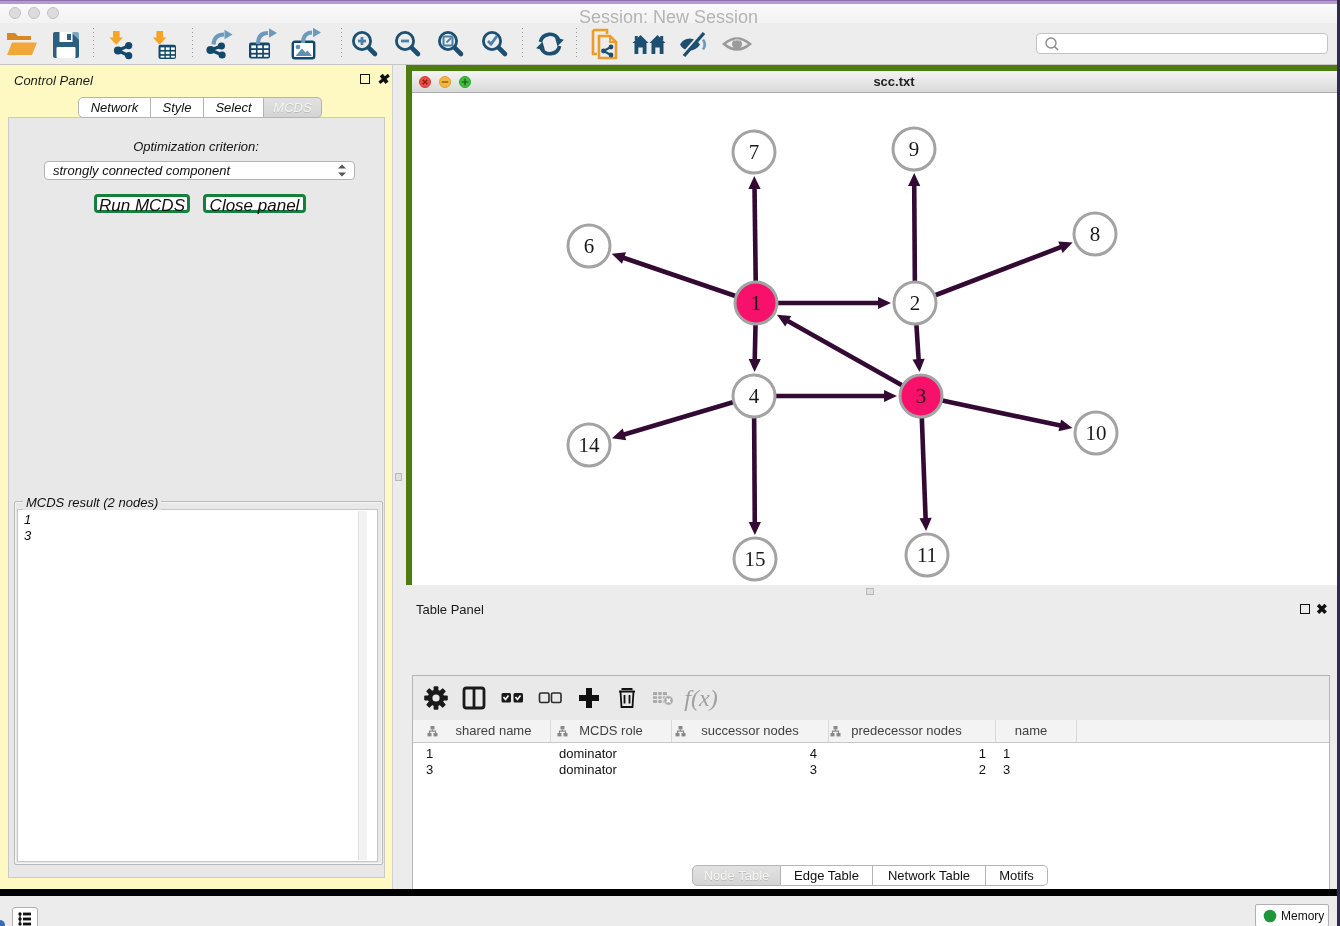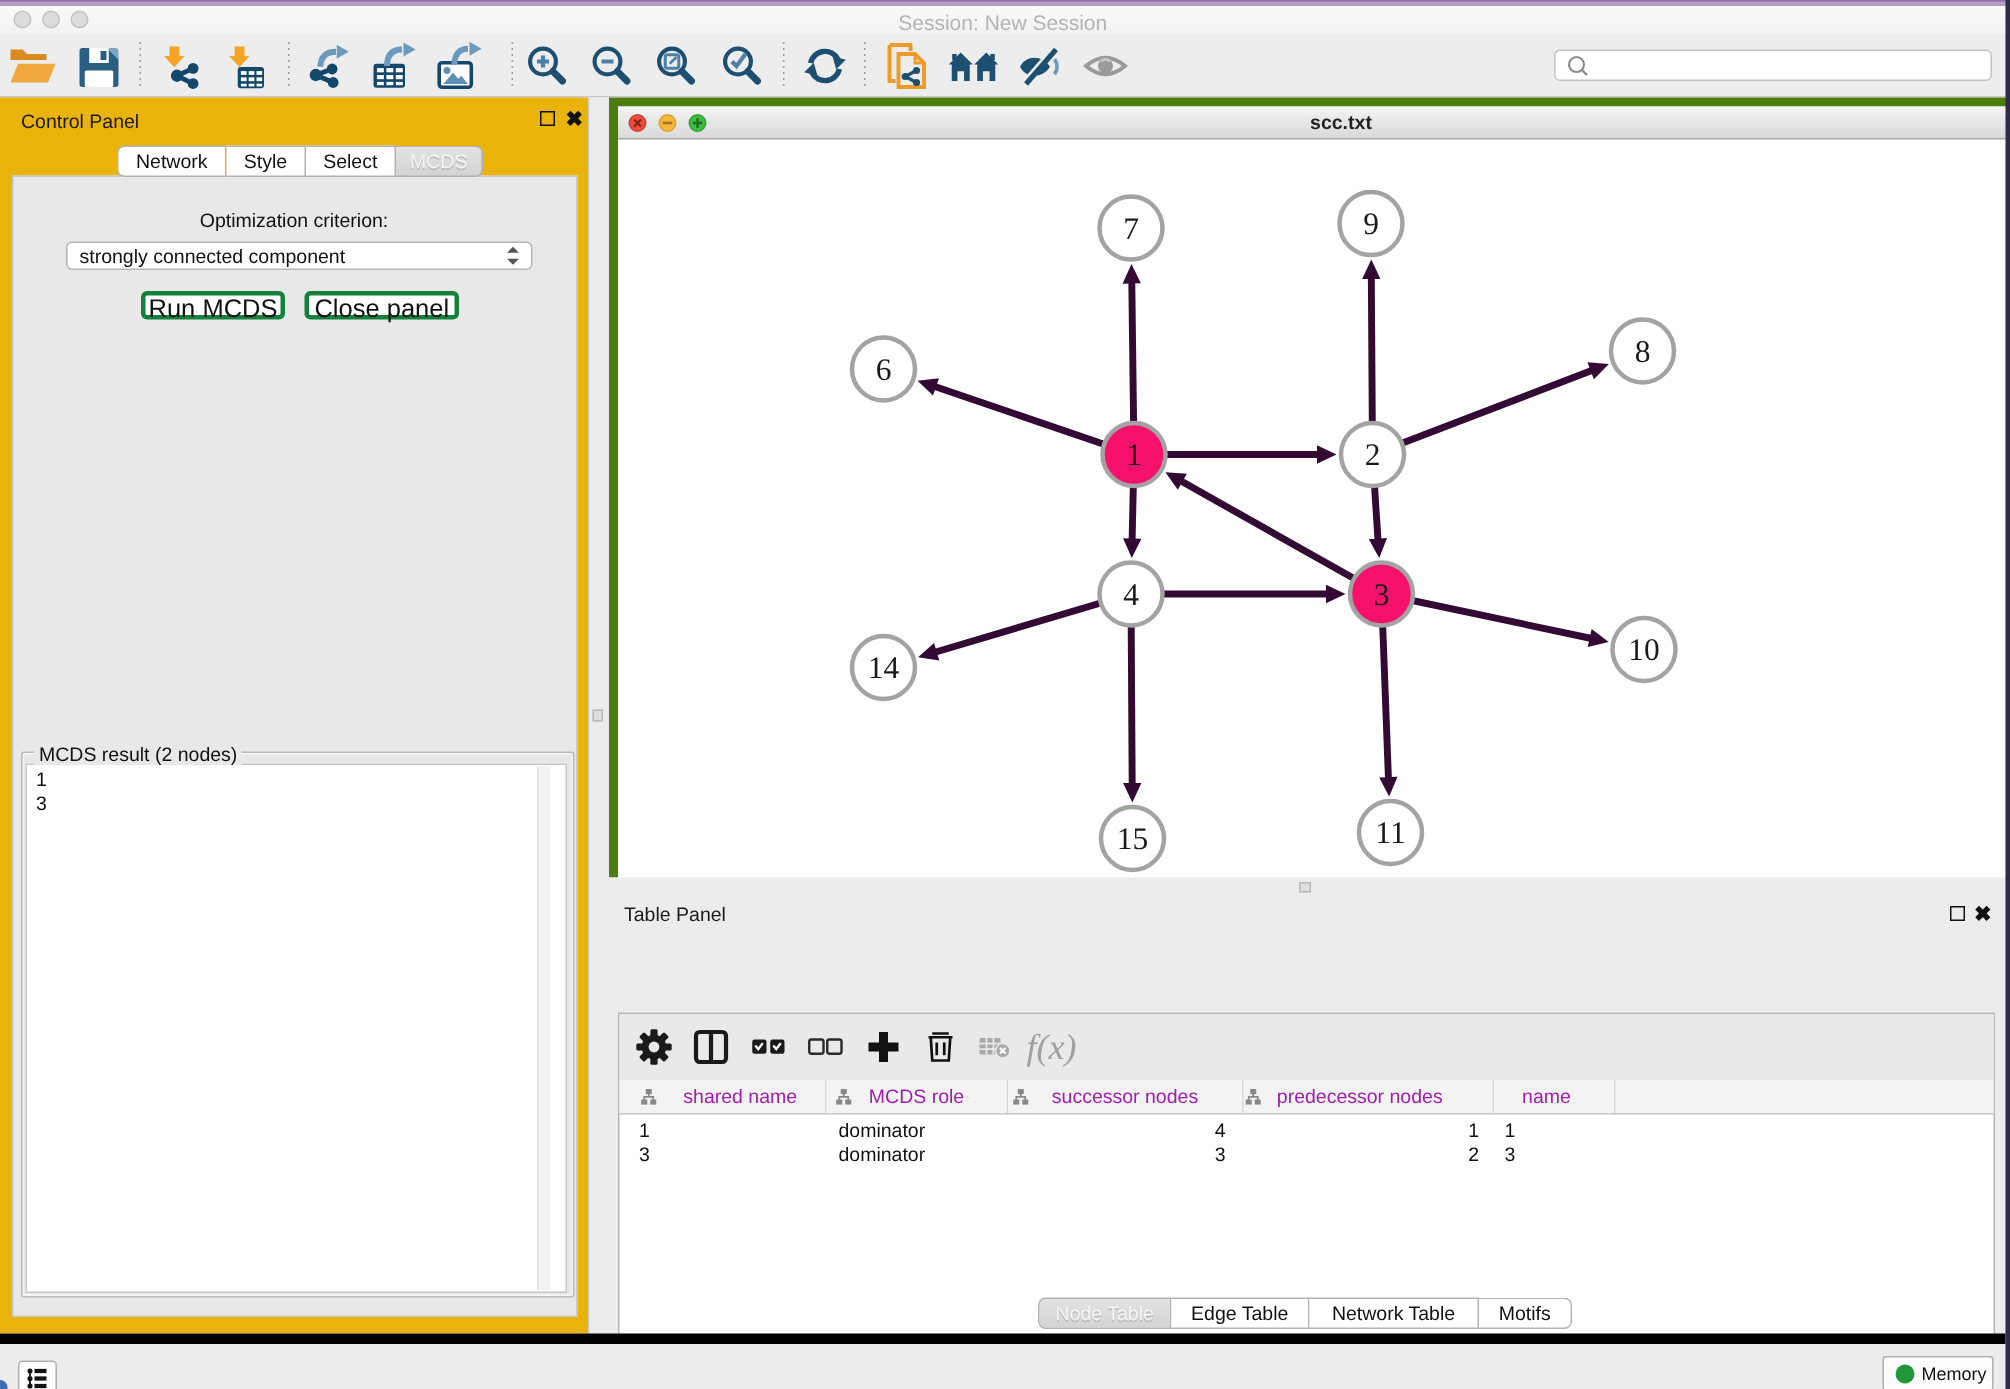--- a/index.html
+++ b/index.html
@@ -5,28 +5,28 @@
 * { margin:0; padding:0; box-sizing:border-box; }
 html,body { width:1340px; height:926px; overflow:hidden; }
 body { font-family:"Liberation Sans", sans-serif; background:#ececec; position:relative; }
 .abs { position:absolute; }
 
 #deskTop { left:0; top:0; width:1340px; height:4px; background:#b49cc9; border-top:1px solid #8f6fae; }
 #deskRight { right:0; top:0; width:3px; height:926px; background:#322b47; z-index:50; }
 
 #titlebar { left:0; top:4px; width:1337px; height:19px; background:linear-gradient(#fafafa,#f2f2f2); }
 #titlebar .circ { position:absolute; top:3px; width:12px; height:12px; border-radius:50%; background:#dcdcdc; border:1px solid #c2c2c2; }
-#titleText { width:100%; text-align:center; top:3px; color:#b4b4b4; font-size:14px; position:absolute;}
+#titleText { width:100%; text-align:center; top:3px; color:#b4b4b4; font-size:18px; position:absolute;}
 
 #toolbar { left:0; top:23px; width:1337px; height:42px; background:#ededed; border-bottom:1px solid #c6c6c6; }
 .sep { position:absolute; top:5px; height:32px; width:1px; background-image:linear-gradient(#9a9a9a 34%, rgba(0,0,0,0) 0%); background-size:1px 4px; }
 
 #search { left:1036px; top:33px; width:292px; height:21px; background:#fff; border:1px solid #c3c3c3; border-radius:4px; }
 
-#cpanel { left:0; top:65px; width:392px; height:824px; background:#eab308; }
+#cpanel { left:0; top:65px; width:392px; height:824px; background:#fef9c3;font-style:italic; }
 #cpTitle { left:14px; top:8px; font-size:13px; color:#1a1a1a; }
 .hdrFloat { position:absolute; width:10px; height:10px; border:1.6px solid #111; }
 .hdrX { position:absolute; font-size:14px; font-weight:bold; color:#111; line-height:10px; }
 #cpTabs { left:78px; top:32px; height:21px; }
 .seg { position:relative; display:inline-block; float:left; height:21px; line-height:20px; font-size:13px; text-align:center; background:#fff; border-top:1px solid #b4b4b4; border-bottom:1px solid #b4b4b4; border-right:1px solid #b4b4b4; color:#111; }
 .seg.first { border-left:1px solid #b4b4b4; border-radius:5px 0 0 5px; }
 .seg.last { border-radius:0 5px 5px 0; }
 .seg.sel { background:linear-gradient(#e2e2e2,#d4d4d4); color:#f5f5f3; text-shadow:0 1px 0 #bbb; }
 #cpContent { left:8px; top:52px; width:377px; height:761px; border:1px solid #c9c9c9; background:#e8e8e8; }
 #optLabel { width:100%; text-align:center; top:74px; font-size:13px; color:#111; position:absolute; }
@@ -46,21 +46,21 @@
 #netframe { left:406px; top:65px; width:976px; height:520px; border:6px solid #4d7c0f; background:#fff; }
 #netTitle { position:absolute; left:0; top:0; width:100%; height:22px; background:linear-gradient(#f4f4f4,#d9d9d9); border-bottom:1px solid #aaa; }
 #netTitle .tl { position:absolute; top:4.5px; width:12px; height:12px; border-radius:50%; }
 #netName { width:100%; position:absolute; text-align:center; top:3px; font-size:13px; font-weight:bold; color:#222; }
 #canvas { position:absolute; left:0; top:23px; width:932px; height:495px; background:#fff; overflow:hidden; }
 
 #tpanel { left:406px; top:597px; width:934px; height:292px; background:#ececec; }
 #tpTitle { left:10px; top:5px; font-size:13px; color:#1a1a1a; position:absolute; }
 #tbox { position:absolute; left:6px; top:30px; width:918px; height:226px; background:#fff; border:1px solid #b5b5b5;margin-top:48px; }
 #ttool { position:absolute; left:0; top:0; width:916px; height:44px; background:#e9e9e9; }
-#thead { position:absolute; left:0; top:44px; width:916px; height:23px; background:#f3f3f3; border-bottom:1px solid #c8c8c8; font-size:13px; color:#a21caf; }
+#thead { position:absolute; left:0; top:44px; width:916px; height:23px; background:#f3f3f3; border-bottom:1px solid #c8c8c8; font-size:13px; color:#404040; }
 .hc { position:absolute; top:0; height:22px; border-right:1px solid #d9d9d9; text-align:center; line-height:22px; }
 .rowtxt { position:absolute; font-size:13px; color:#111; }
 #btabs { left:286px; top:268px; height:22px; position:absolute; }
 
 #status { left:0; top:889px; width:1337px; height:37px; background:#ececec; border-top:7px solid #000000; }
 #listbtn { position:absolute; left:12px; top:11px; width:26px; height:24px; background:#fdfdfd; border:1px solid #b0b0b0; border-radius:3px; }
 #membtn { position:absolute; left:1255px; top:8px; width:74px; height:23px; background:#fdfdfd; border:1px solid #b0b0b0; border-radius:2px; font-size:12px; color:#111; }
 </style>
 </head>
 <body>

